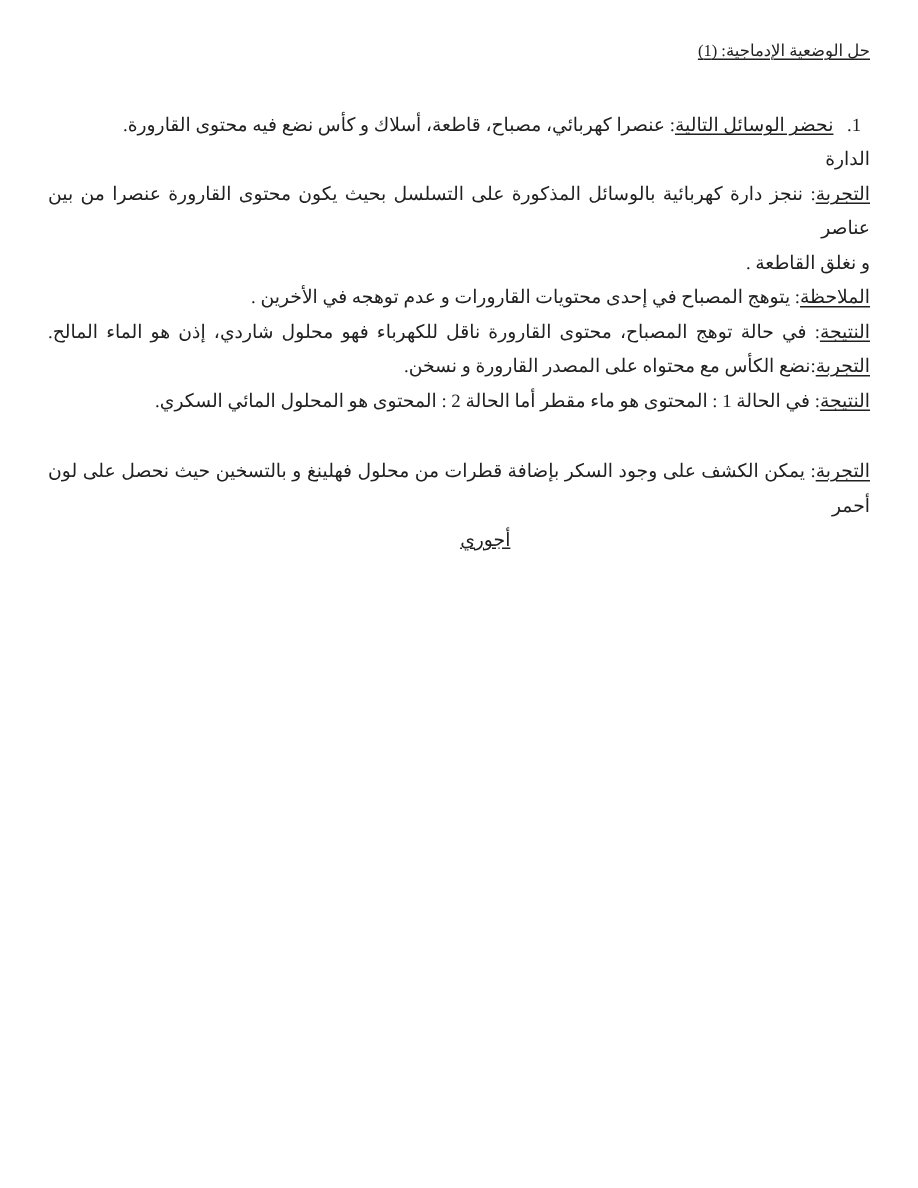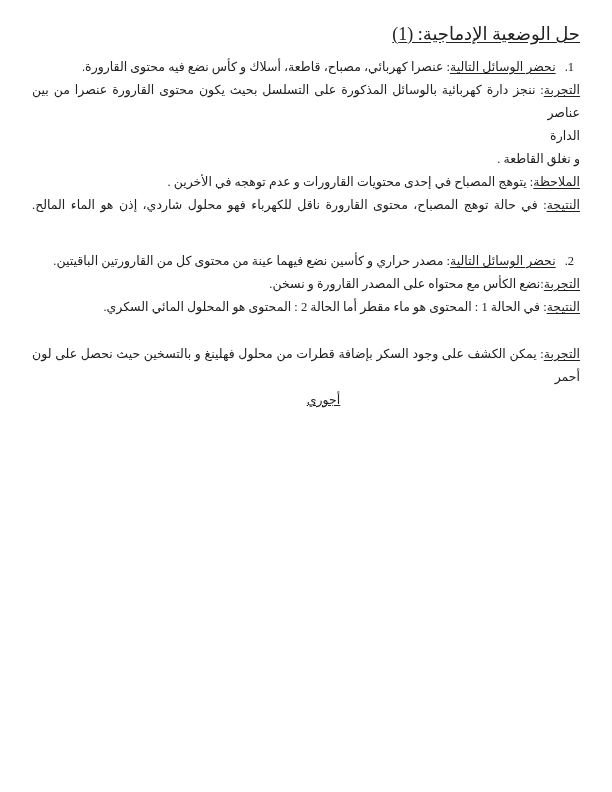--- a/index.html
+++ b/index.html
@@ -18,22 +18,22 @@
     box-sizing: border-box;
     width: 612px;
     height: 792px;
     padding: 24px 32px 30px 32px;
     direction: rtl;
     text-align: right;
     font-size: 12.5px;
     line-height: 23px;
   }
   .title {
-    font-size: 18px;
-    margin-bottom: 12px;
+    font-size: 11px;
+    margin-bottom: 28px;
     line-height: 20px;
   }
   .u {
     text-decoration: underline;
     text-underline-offset: 2px;
   }
   .ln {
     margin: 0;
     padding: 0;
   }
@@ -65,31 +65,30 @@
 </style>
 </head>
 <body>
 
 <div class="page">
 
   <div class="title"><span class="u">حل الوضعية الإدماجية: (1)</span></div>
 
   <p class="ln num"><span class="mk">1.</span><span class="u">نحضر الوسائل التالية</span><span>: عنصرا كهربائي، مصباح، قاطعة، أسلاك و كأس نضع فيه محتوى القارورة.</span></p>
 
+  <p class="ln"><span>الدارة</span></p>
+
   <p class="ln just"><span class="u">التجربة</span><span>: ننجز دارة كهربائية بالوسائل المذكورة على التسلسل بحيث يكون محتوى القارورة عنصرا من بين عناصر</span></p>
-
-  <p class="ln"><span>الدارة</span></p>
 
   <p class="ln"><span>و نغلق القاطعة .</span></p>
 
   <p class="ln"><span class="u">الملاحظة</span><span>: يتوهج المصباح في إحدى محتويات القارورات و عدم توهجه في الأخرين .</span></p>
 
   <p class="ln just"><span class="u">النتيجة</span><span>: في حالة توهج المصباح، محتوى القارورة ناقل للكهرباء فهو محلول شاردي، إذن هو الماء المالح.</span></p>
 
-  <p class="ln num sec2"><span class="mk">2.</span><span class="u">نحضر الوسائل التالية</span><span>: مصدر حراري و كأسين نضع فيهما عينة من محتوى كل من القارورتين الباقيتين.</span></p>
 
   <p class="ln"><span class="u">التجربة</span><span>:نضع الكأس مع محتواه على المصدر القارورة و نسخن.</span></p>
 
 
   <p class="ln"><span class="u">النتيجة</span><span>: في الحالة 1 : المحتوى هو ماء مقطر أما الحالة 2 : المحتوى هو المحلول المائي السكري.</span></p>
 
   <p class="ln just note"><span class="u">التجربة</span><span>: يمكن الكشف على وجود السكر بإضافة قطرات من محلول فهلينغ و بالتسخين حيث نحصل على لون أحمر</span></p>
 
   <p class="ln wrap-indent"><span>أجوري</span></p>
 

